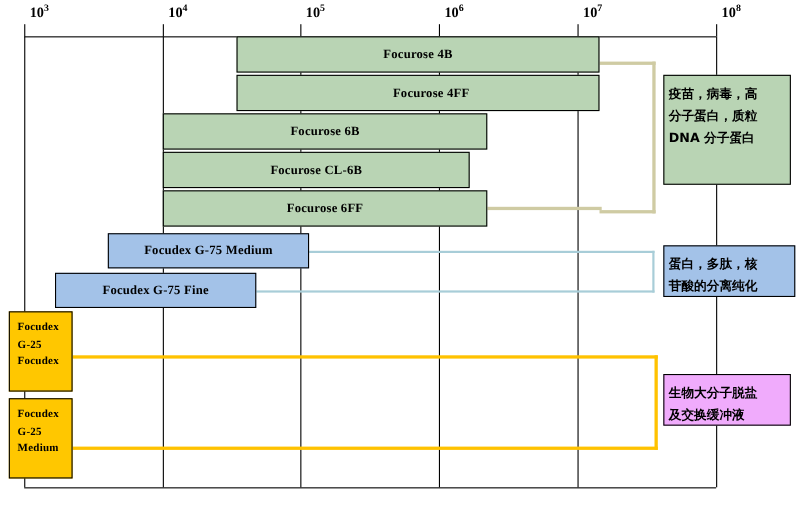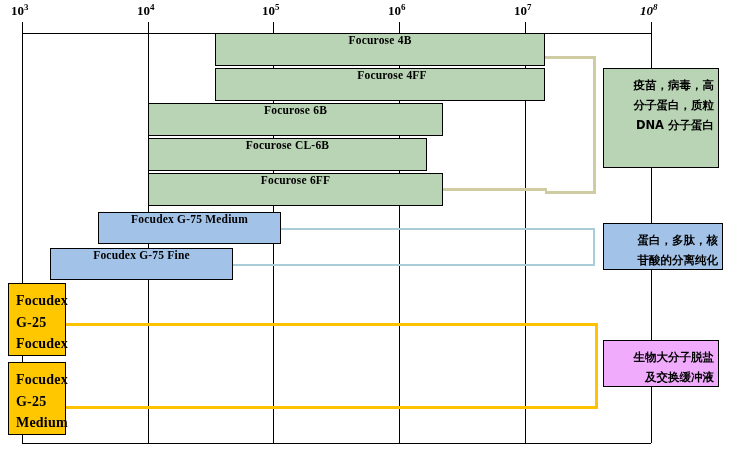--- a/index.html
+++ b/index.html
@@ -15,63 +15,64 @@
   .axis-line{position:absolute;left:22px;top:33px;width:629px;height:0;border-top:1.6px solid #000;}
   .tick{position:absolute;width:0;border-left:1.6px solid #000;}
   .tick-major{top:22px;height:11px;}
   .grid{position:absolute;top:33px;height:410px;width:0;border-left:1.4px solid #000;}
   .plot-bottom{position:absolute;left:22px;top:443px;width:629px;height:0;border-top:1.6px solid #000;}
   .tick-label{
     position:absolute;top:2px;
     font-size:13px;font-weight:bold;color:#000;
     font-family:"Liberation Serif","DejaVu Serif",serif;
     white-space:nowrap;
+    margin-left:16px;
   }
   .tick-label sup{font-size:9px;vertical-align:super;}
 
   
   .bar{
     position:absolute;
     box-sizing:border-box;
     border:1.6px solid #000;
-    display:flex;align-items:flex-start;justify-content:center;
+    display:flex;align-items:center;justify-content:center;
     font-size:11.5px;font-weight:bold;color:#000;
     letter-spacing:.2px;
     white-space:nowrap;
     z-index:5;
   }
   .bar.green{background:#b9d4b4;}
   .bar.blue{background:#a3c2e8;}
   .bar.yellow{
     background:#ffc700;
     display:block;
     padding:6px 7px 0 7px;
     line-height:1.55;
     text-align:left;
   }
-  .bar.yellow .ln{display:block;font-size:14px;font-weight:bold;}
+  .bar.yellow .ln{display:block;font-size:10px;font-weight:bold;}
 
   
   .conn{position:absolute;z-index:3;}
   .conn-green{border:3px solid #cfcba3;border-left:none;background:transparent;}
   .conn-blue{border:2.6px solid #a8cdd8;border-left:none;background:transparent;}
   .conn-yellow{border:3.4px solid #ffc200;border-left:none;background:transparent;}
   .stub{position:absolute;height:0;z-index:3;}
   .stub-green{border-top:3px solid #cfcba3;}
 
   
   .note{
     position:absolute;
     box-sizing:border-box;
     border:1.5px solid #000;
     z-index:8;
     font-family:"DejaVu Sans","Liberation Sans",sans-serif;
     font-size:11.5px;font-weight:bold;color:#000;
     line-height:1.75;
-    text-align:right;
+    text-align:left;
     padding:6px 4px;
   }
   .note.green{background:#b9d4b4;}
   .note.blue{background:#a3c2e8;}
   .note.yellow{background:#f0abfc;}
   .note .ln{display:block;}
 </style>
 </head>
 <body>
 
@@ -92,21 +93,21 @@
   <div class="grid" style="left:273px;"></div>
   <div class="grid" style="left:399px;"></div>
   <div class="grid" style="left:525px;"></div>
   <div class="grid" style="left:651px;"></div>
 
   <div class="tick-label" style="left:11px;"><span>10</span><sup>3</sup></div>
   <div class="tick-label" style="left:137px;"><span>10</span><sup>4</sup></div>
   <div class="tick-label" style="left:262px;"><span>10</span><sup>5</sup></div>
   <div class="tick-label" style="left:388px;"><span>10</span><sup>6</sup></div>
   <div class="tick-label" style="left:514px;"><span>10</span><sup>7</sup></div>
-  <div class="tick-label" style="left:640px;font-style:italic;"><span>10</span><sup>8</sup></div>
+  <div class="tick-label" style="left:640px;"><span>10</span><sup>8</sup></div>
 
   <div class="conn conn-green" style="left:545px;top:56px;width:48px;height:132px;"></div>
 
   <div class="bar green" style="left:215px;top:33px;width:330px;height:33px;">
     <span>Focurose 4B</span>
   </div>
   <div class="bar green" style="left:215px;top:68px;width:330px;height:33px;padding-left:24px;">
     <span>Focurose 4FF</span>
   </div>
   <div class="bar green" style="left:148px;top:103px;width:295px;height:33px;">

